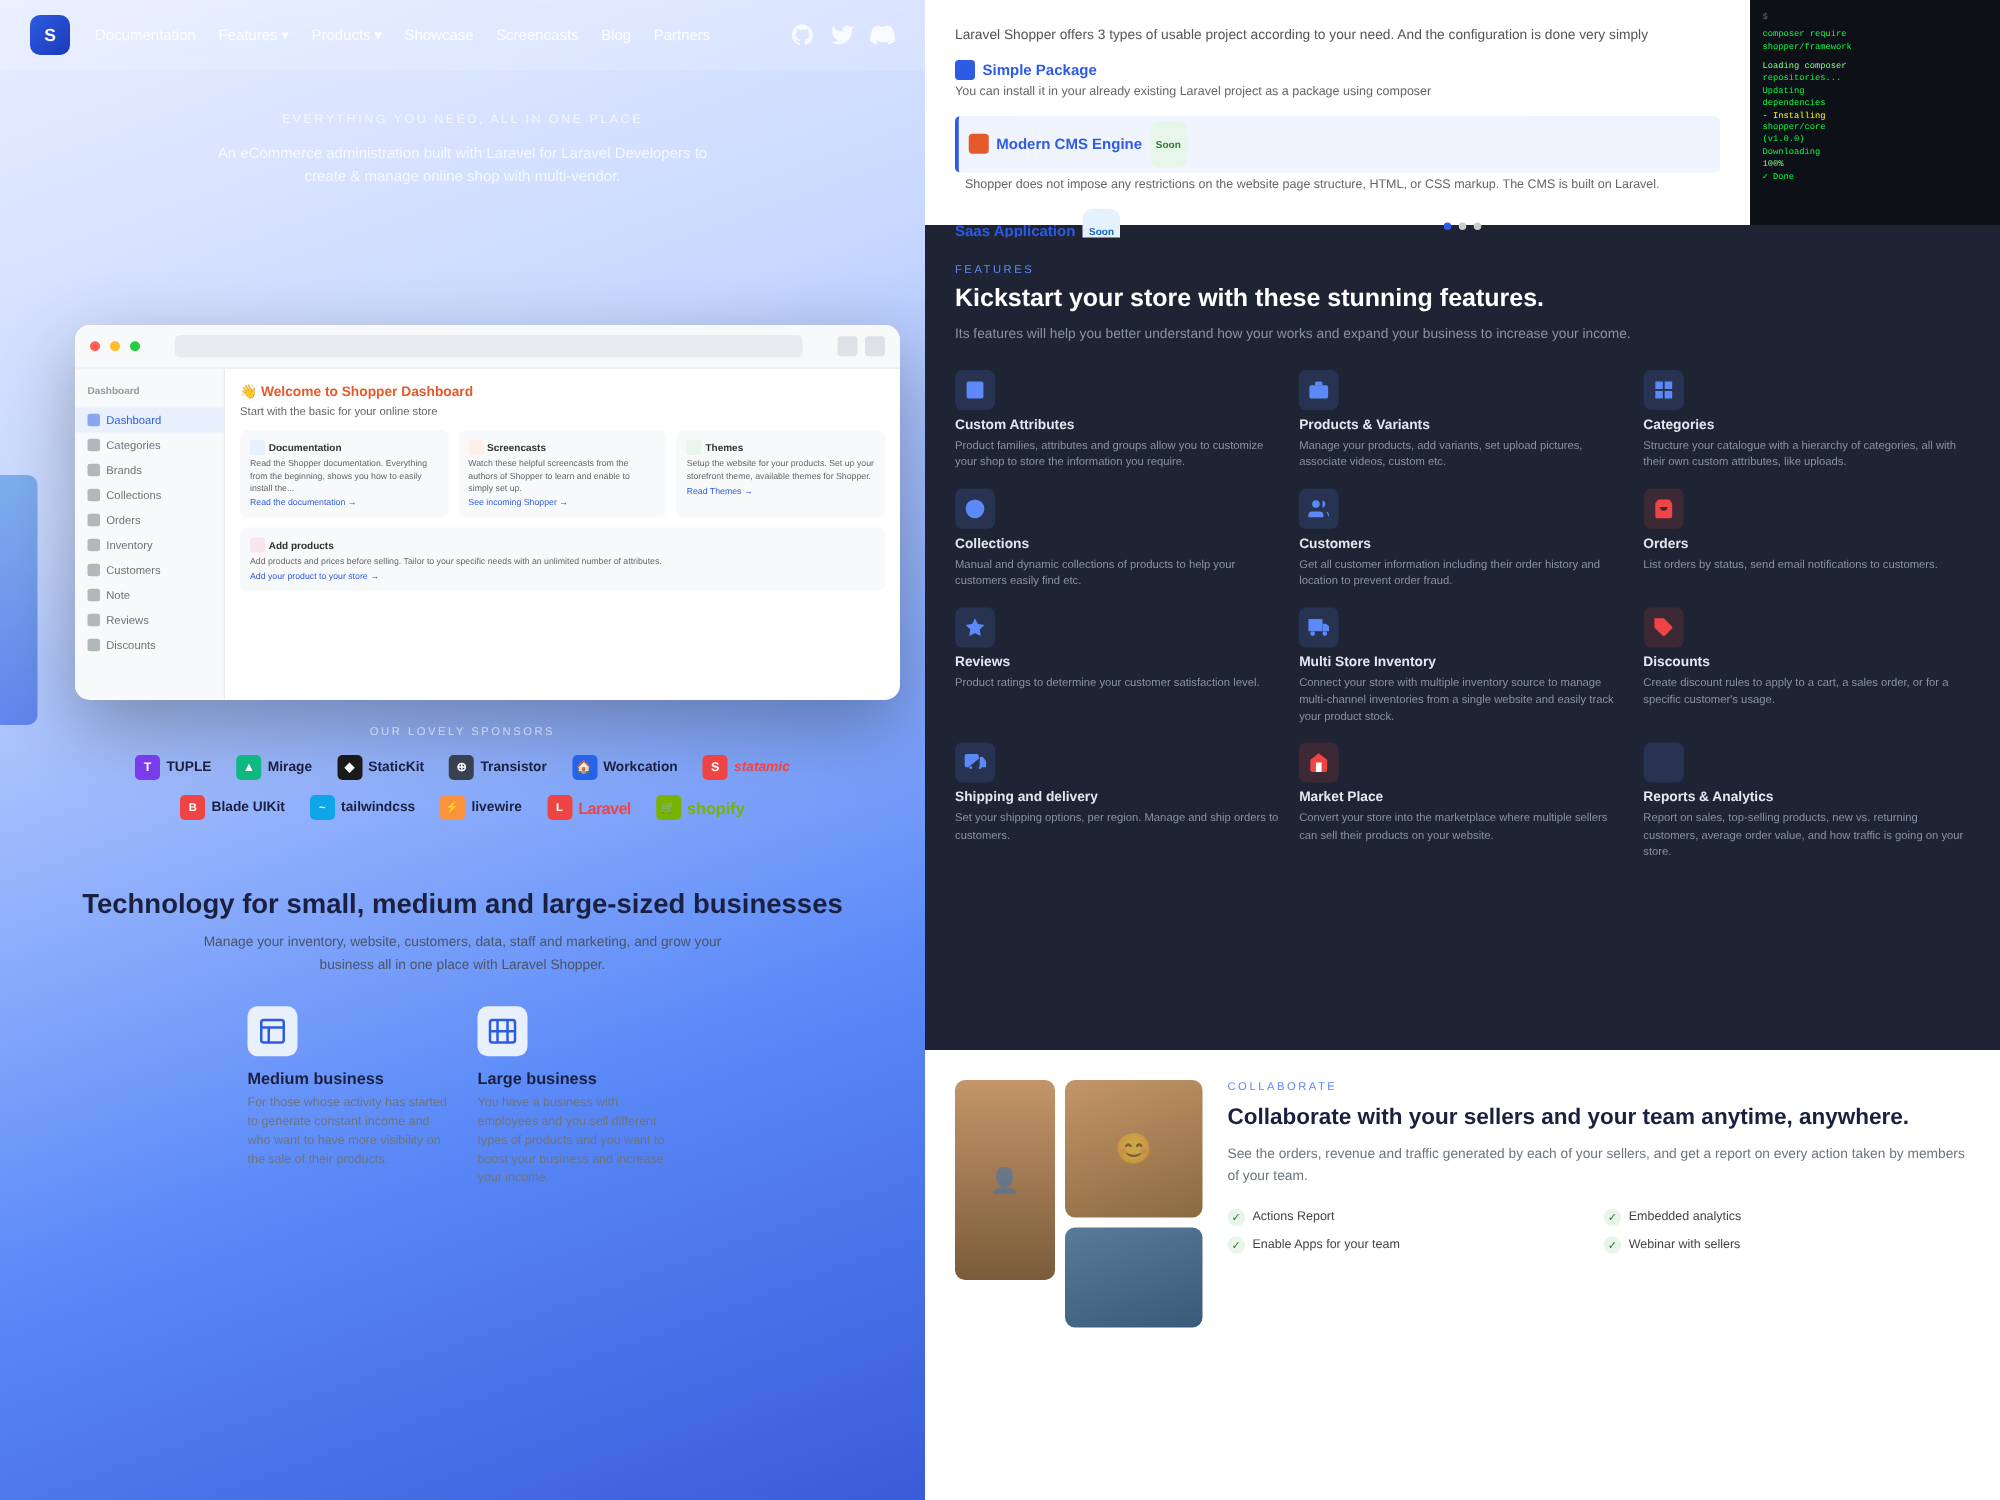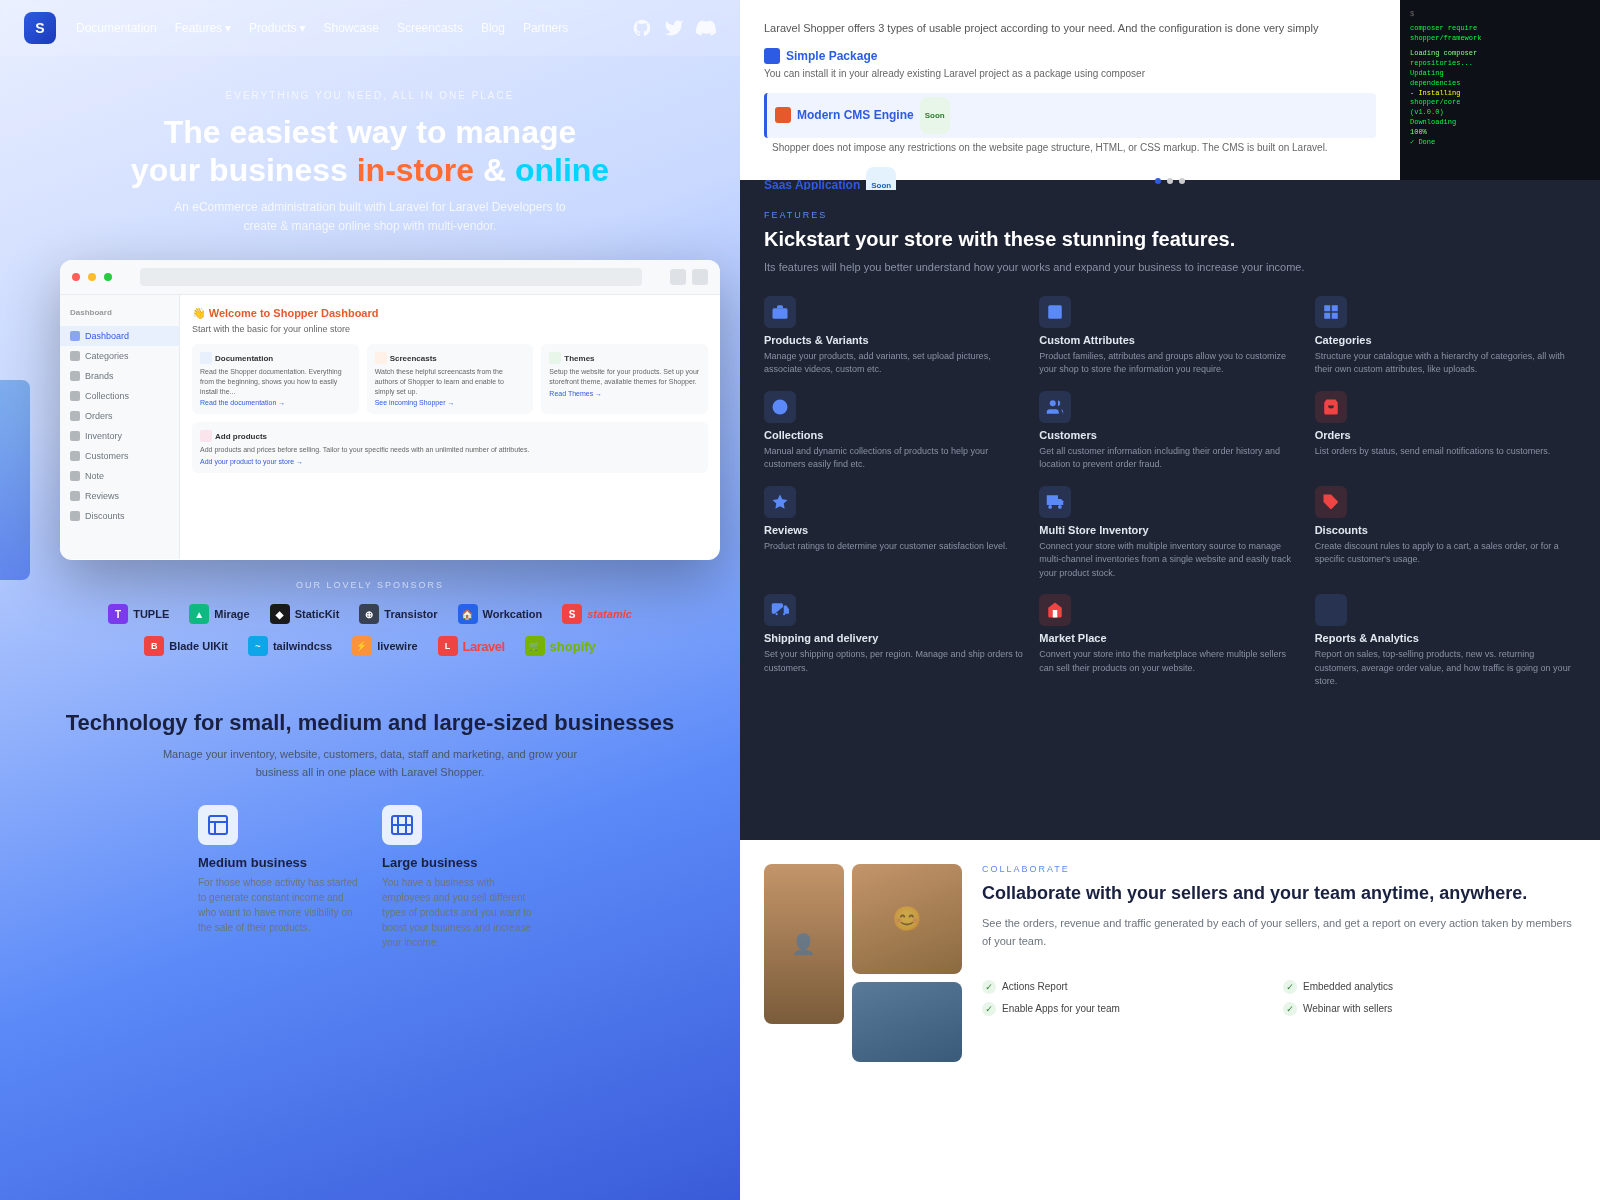--- a/index.html
+++ b/index.html
@@ -257,26 +257,20 @@
         <span class="nav-icon">
           <svg viewBox="0 0 24 24" fill="currentColor">
               <path d="M20.317 4.37a19.791 19.791 0 00-4.885-1.515.074.074 0 00-.079.037c-.21.375-.444.864-.608 1.25a18.27 18.27 0 00-5.487 0 12.64 12.64 0 00-.617-1.25.077.077 0 00-.079-.037A19.736 19.736 0 003.677 4.37a.07.07 0 00-.032.027C.533 9.046-.32 13.58.099 18.057a.082.082 0 00.031.057 19.9 19.9 0 005.993 3.03.078.078 0 00.084-.028c.462-.63.874-1.295 1.226-1.994a.076.076 0 00-.041-.106 13.107 13.107 0 01-1.872-.892.077.077 0 01-.008-.128 10.2 10.2 0 00.372-.292.074.074 0 01.077-.01c3.928 1.793 8.18 1.793 12.062 0a.074.074 0 01.078.01c.12.098.246.198.373.292a.077.077 0 01-.006.127 12.299 12.299 0 01-1.873.892.077.077 0 00-.041.107c.36.698.772 1.362 1.225 1.993a.076.076 0 00.084.028 19.839 19.839 0 006.002-3.03.077.077 0 00.032-.054c.5-5.177-.838-9.674-3.549-13.66a.061.061 0 00-.031-.03z"></path>
             </svg>
         </span>
       </div>
     </nav>
 
     <div class="hero">
       <div class="hero-eyebrow">EVERYTHING YOU NEED, ALL IN ONE PLACE</div>
-      <div class="hero-title">
-        <div>The easiest way to manage</div>
-        <div>
-          <span>your business </span><span class="orange">in-store</span><span> &amp; </span><span class="blue-light">online</span>
-        </div>
-      </div>
       <div class="hero-subtitle">An eCommerce administration built with Laravel for Laravel Developers to create &amp; manage online shop with multi-vendor.</div>
     </div>
 
     <div class="dashboard-mockup">
       <div class="dash-header">
         <div class="dash-dot" style="background:#ff5f57"></div>
         <div class="dash-dot" style="background:#ffbd2e"></div>
         <div class="dash-dot" style="background:#28ca41"></div>
         <div class="dash-search"></div>
         <div class="dash-icons-right">
@@ -506,36 +500,36 @@
     <div class="features-section">
       <div class="features-eyebrow">FEATURES</div>
       <div class="features-title">Kickstart your store with these stunning features.</div>
       <div class="features-subtitle">Its features will help you better understand how your works and expand your business to increase your income.</div>
 
       <div class="features-grid">
 
         <div class="feature-item">
           <div class="feature-icon">
             <svg viewBox="0 0 24 24">
+                <rect x="3" y="3" width="18" height="18" rx="2"></rect>
+                <path d="M8 12h8M8 8h8M8 16h5"></path>
+              </svg>
+          </div>
+          <div class="feature-name">Custom Attributes</div>
+          <div class="feature-desc">Product families, attributes and groups allow you to customize your shop to store the information you require.</div>
+        </div>
+        <div class="feature-item">
+          <div class="feature-icon">
+            <svg viewBox="0 0 24 24">
                 <path d="M20 7H4a2 2 0 00-2 2v10a2 2 0 002 2h16a2 2 0 002-2V9a2 2 0 00-2-2z"></path>
                 <path d="M16 7V5a2 2 0 00-2-2h-4a2 2 0 00-2 2v2"></path>
               </svg>
           </div>
           <div class="feature-name">Products &amp; Variants</div>
           <div class="feature-desc">Manage your products, add variants, set upload pictures, associate videos, custom etc.</div>
-        </div>
-        <div class="feature-item">
-          <div class="feature-icon">
-            <svg viewBox="0 0 24 24">
-                <rect x="3" y="3" width="18" height="18" rx="2"></rect>
-                <path d="M8 12h8M8 8h8M8 16h5"></path>
-              </svg>
-          </div>
-          <div class="feature-name">Custom Attributes</div>
-          <div class="feature-desc">Product families, attributes and groups allow you to customize your shop to store the information you require.</div>
         </div>
         <div class="feature-item">
           <div class="feature-icon">
             <svg viewBox="0 0 24 24">
                 <path d="M3 3h8v8H3zM13 3h8v8h-8zM3 13h8v8H3zM13 13h8v8h-8z"></path>
               </svg>
           </div>
           <div class="feature-name">Categories</div>
           <div class="feature-desc">Structure your catalogue with a hierarchy of categories, all with their own custom attributes, like uploads.</div>
         </div>
@@ -646,21 +640,21 @@
         <div style="display:flex; flex-direction:column; gap:8px;">
           <div style="width:110px; height:110px; background: linear-gradient(160deg, #c4956a, #8b6a40); border-radius:8px; overflow:hidden;">
             <div style="width:100%; height:100%; display:flex; align-items:center; justify-content:center; color:rgba(255,255,255,0.4); font-size:24px;">😊</div>
           </div>
           <div style="width:110px; height:80px; background: linear-gradient(160deg, #5a7a9a, #3a5a7a); border-radius:8px;"></div>
         </div>
       </div>
       <div style="flex:1;">
         <div style="font-size:9px; letter-spacing:2px; color:#5b8af8; text-transform:uppercase; margin-bottom:8px;">COLLABORATE</div>
         <div style="font-size:18px; font-weight:700; color:#1a2040; margin-bottom:10px; line-height:1.3;">Collaborate with your sellers and your team anytime, anywhere.</div>
-        <div style="font-size:11px; color:#6c757d; line-height:1.6; margin-bottom:29px;">See the orders, revenue and traffic generated by each of your sellers, and get a report on every action taken by members of your team.</div>
+        <div style="font-size:11px; color:#6c757d; line-height:1.6; margin-bottom:16px;">See the orders, revenue and traffic generated by each of your sellers, and get a report on every action taken by members of your team.</div>
         <div style="display:grid; grid-template-columns:1fr 1fr; gap:8px;">
           <div style="display:flex; align-items:center; gap:6px; font-size:10px; color:#444;">
             <div style="width:14px; height:14px; background:#e8f5e9; border-radius:50%; display:flex; align-items:center; justify-content:center; color:#2e7d32; font-size:9px; flex-shrink:0;">✓</div>
             <span>Actions Report</span>
           </div>
           <div style="display:flex; align-items:center; gap:6px; font-size:10px; color:#444;">
             <div style="width:14px; height:14px; background:#e8f5e9; border-radius:50%; display:flex; align-items:center; justify-content:center; color:#2e7d32; font-size:9px; flex-shrink:0;">✓</div>
             <span>Embedded analytics</span>
           </div>
           <div style="display:flex; align-items:center; gap:6px; font-size:10px; color:#444;">

